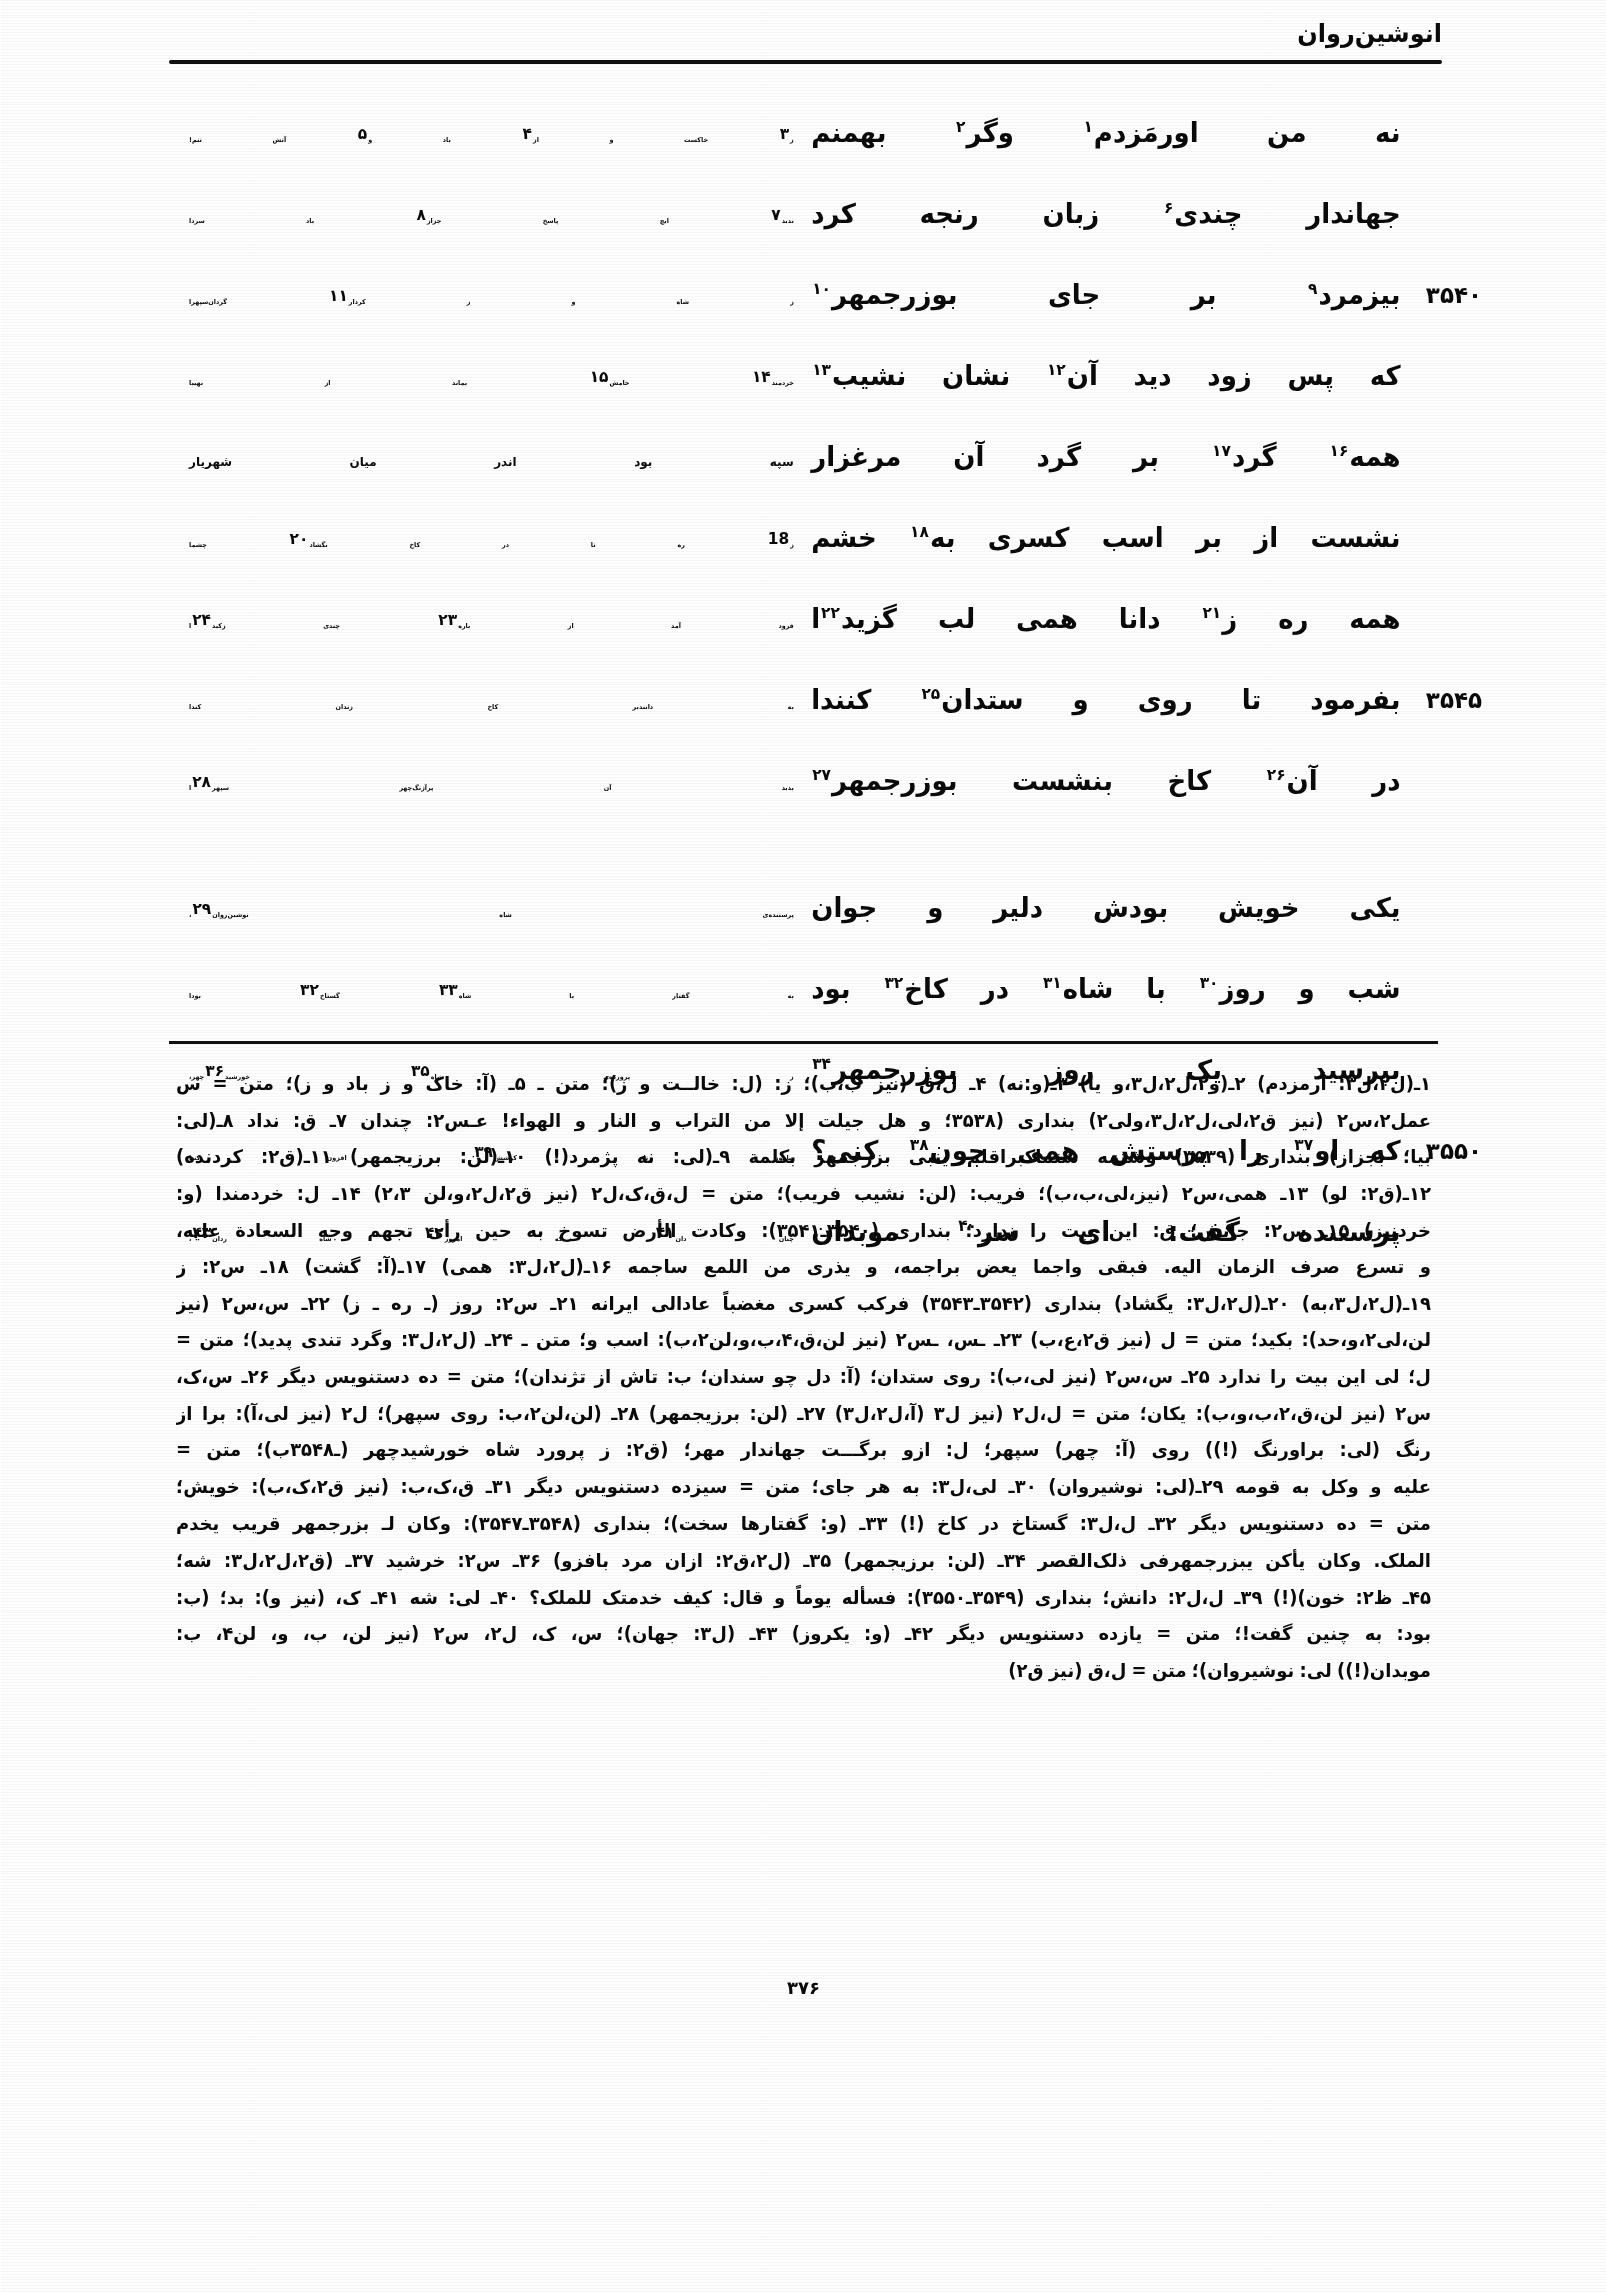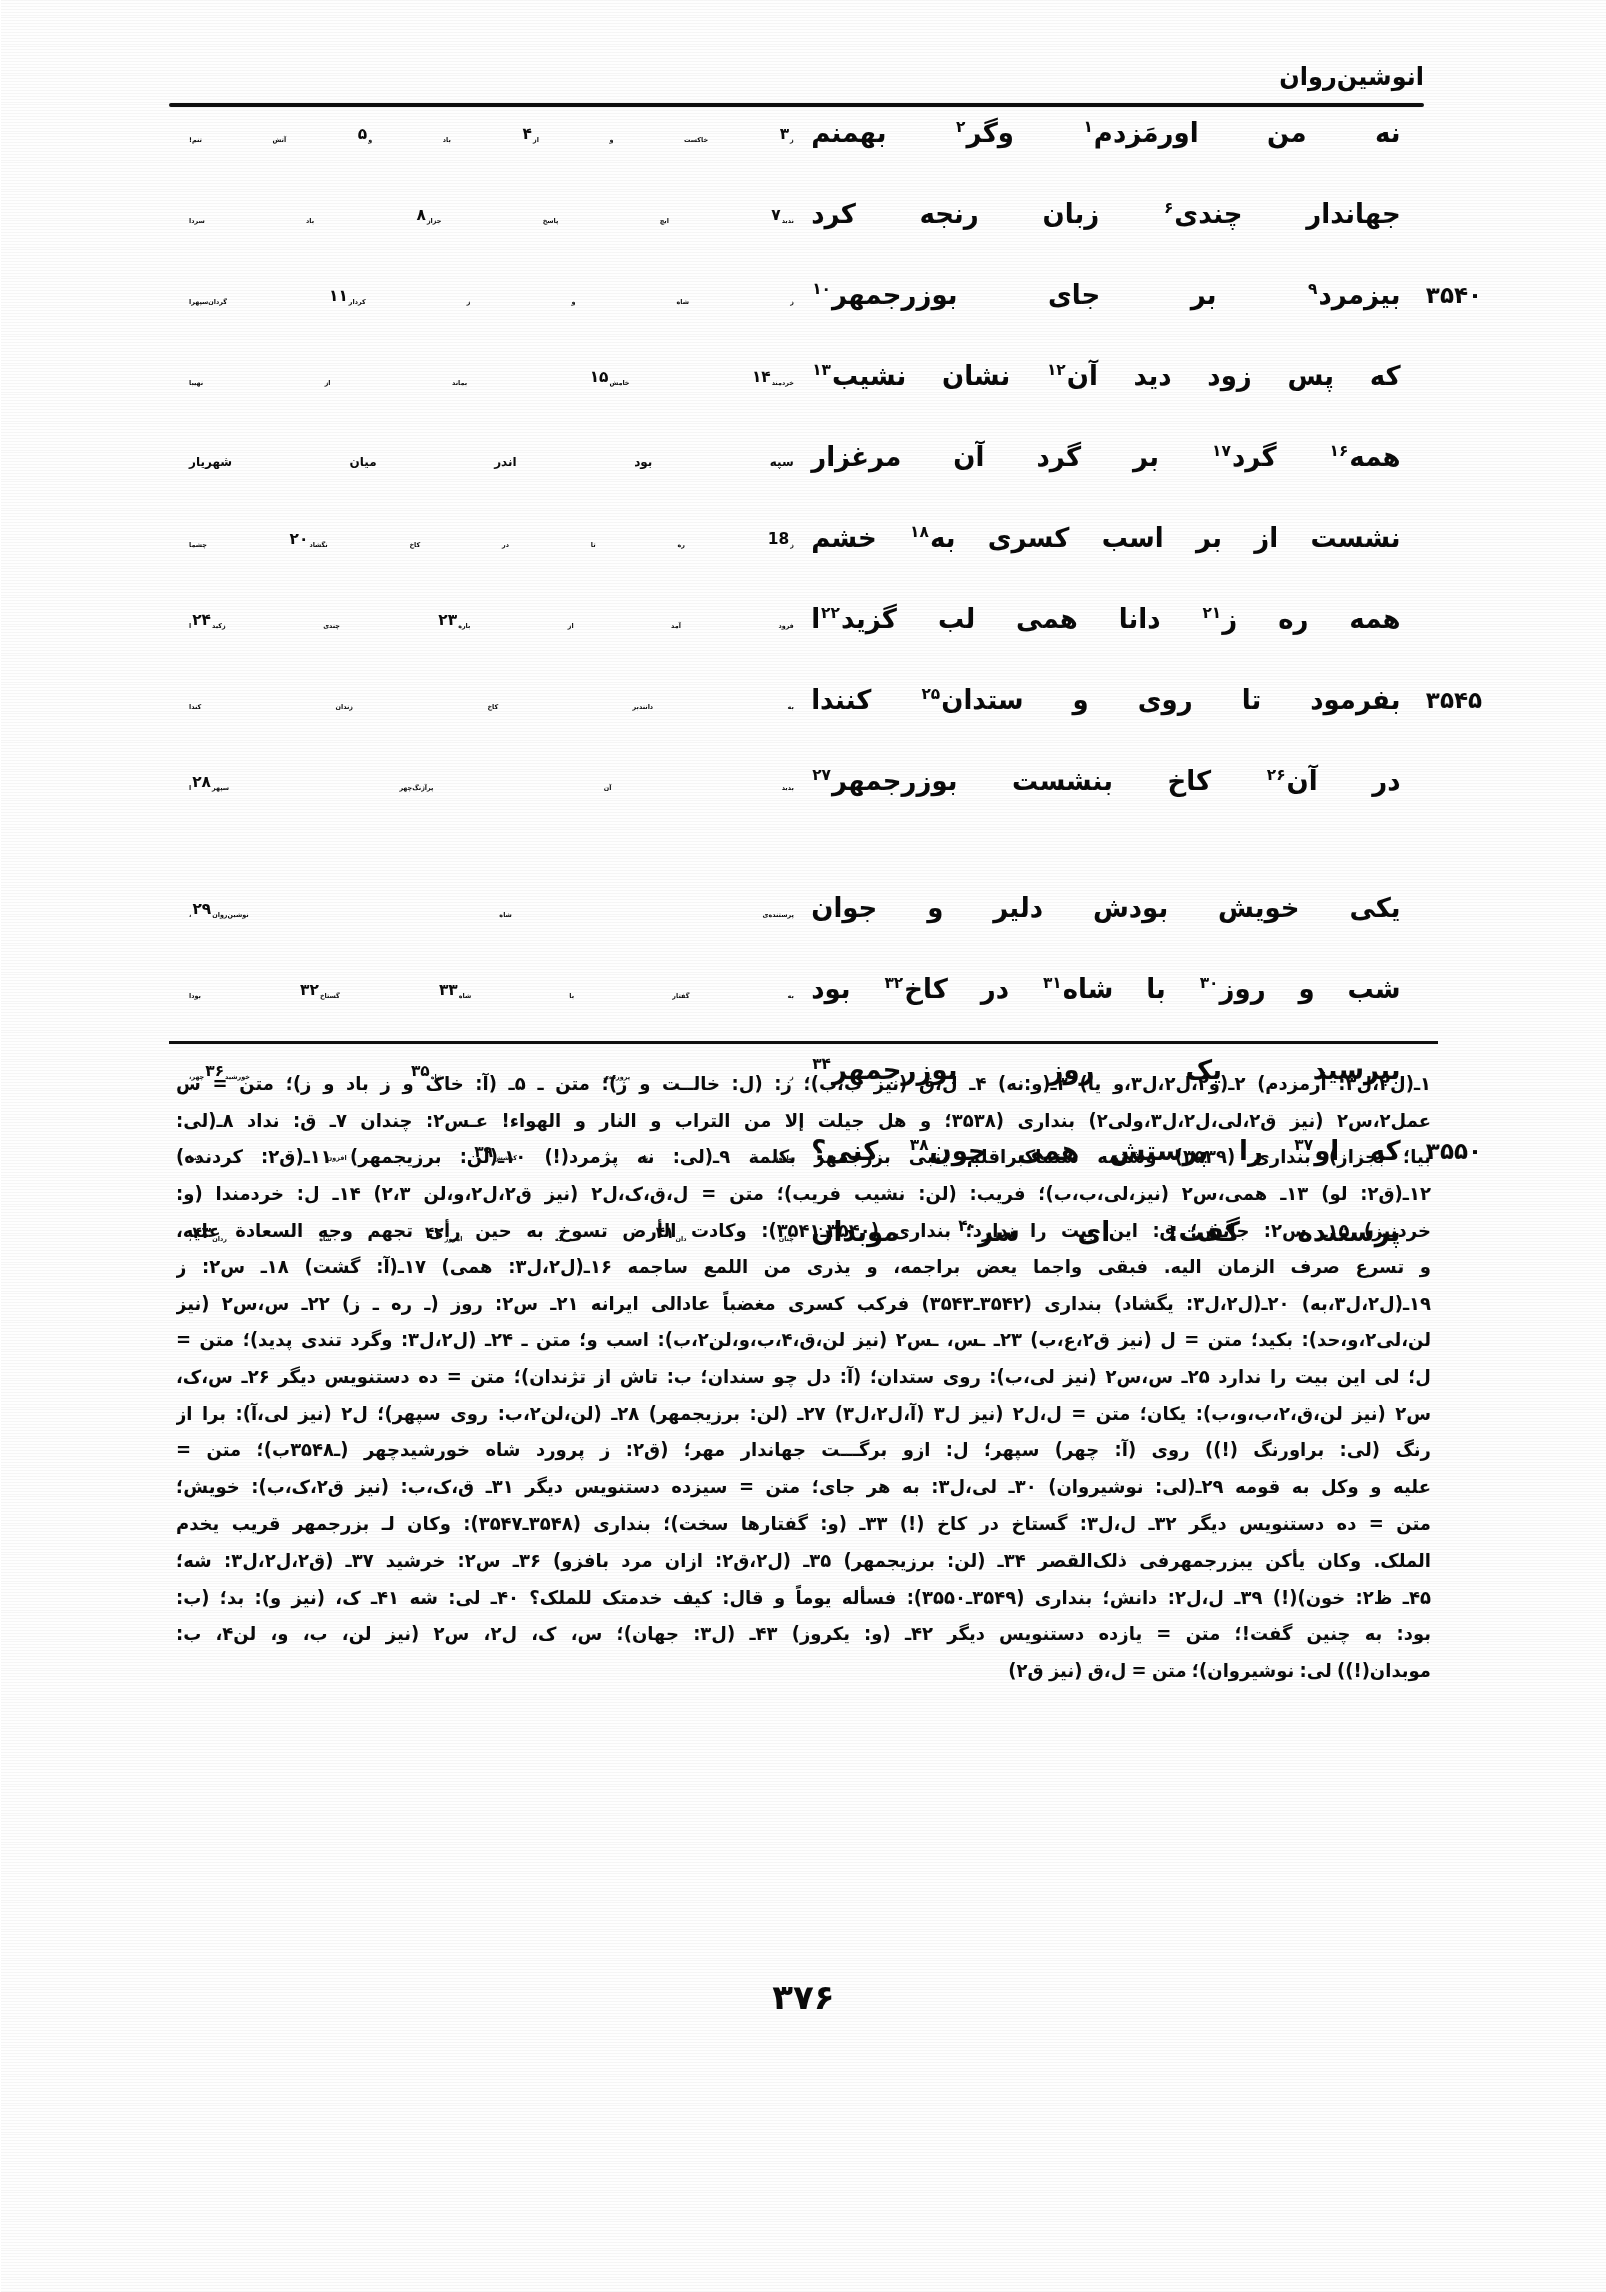--- a/index.html
+++ b/index.html
@@ -18,24 +18,23 @@
   .page {
     position: absolute;
     inset: 0;
     background: #fefefe;
   }
 
   
   .header-band {
     position: absolute;
     top: 21px;
-    right: 183px;
+    right: 165px;
     left: 169px;
     height: 46px;
-    margin-top: 43px;
   }
   .running-title {
     position: absolute;
     right: 0;
     top: 0;
     font-size: 24px;
     font-weight: 700;
     letter-spacing: -0.5px;
     line-height: 1.1;
     white-space: nowrap;
@@ -142,21 +141,21 @@
     text-align-last: right;
   }
 
   
   .folio {
     position: absolute;
     top: 1977px;
     left: 0;
     right: 0;
     text-align: center;
-    font-size: 34px;
+    font-size: 18px;
     font-weight: 700;
     letter-spacing: -1px;
   }
 
   
   .scan-noise {
     position: absolute;
     inset: 0;
     pointer-events: none;
     opacity: 0.035;

